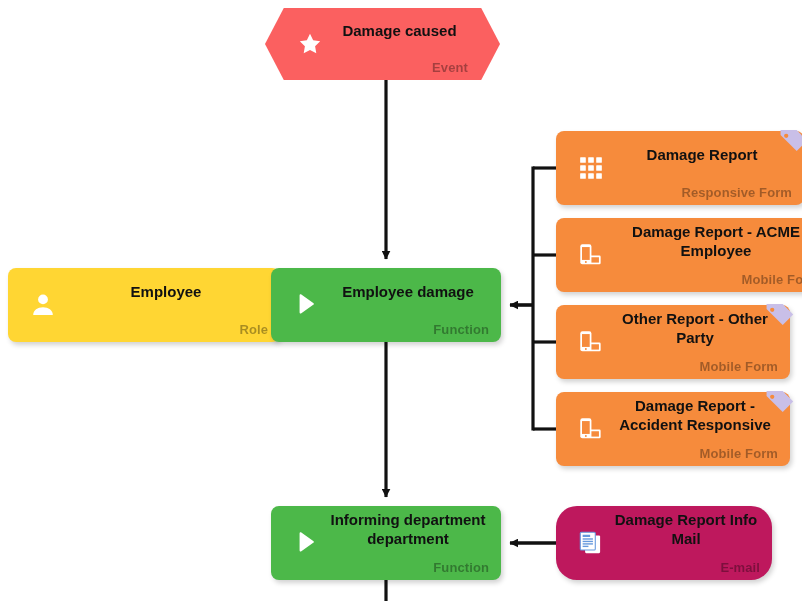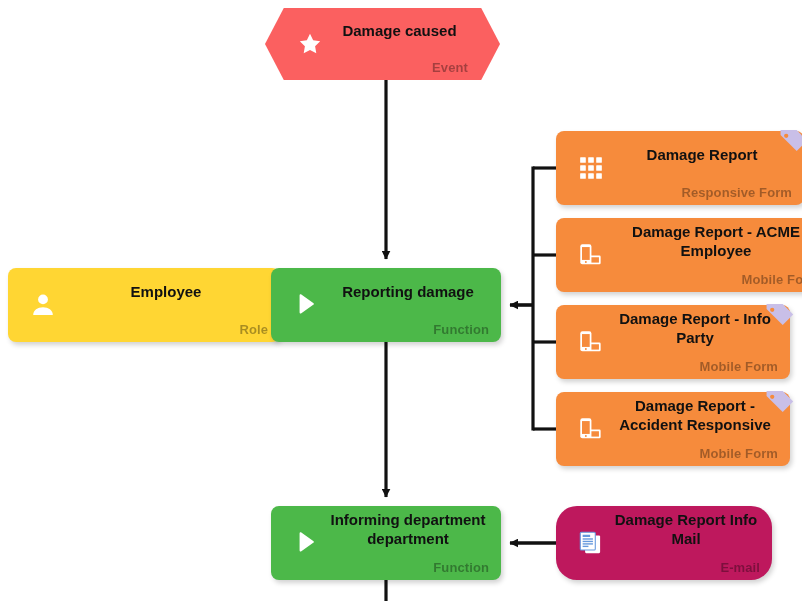--- a/index.html
+++ b/index.html
@@ -147,21 +147,21 @@
     <span class="node-title">Employee</span>
     <span class="node-type">Role</span>
   </div>
 
   <div class="node" style="left:271px; top:268px; width:230px; height:74px; background:#4cb849;">
     <span class="node-icon">
       <svg width="28" height="28" viewBox="0 0 24 24" aria-hidden="true">
         <path fill="#ffffff" d="M6.5 3.8c0-.9.7-1.3 1.5-.8l10.2 7.2c.8.55.8 1.05 0 1.6L8 19c-.8.55-1.5.1-1.5-.8z"></path>
       </svg>
     </span>
-    <span class="node-title">Reporting damage</span>
+    <span class="node-title">Employee damage</span>
     <span class="node-type">Function</span>
   </div>
 
   <div class="node" style="left:556px; top:131px; width:248px; height:74px; background:#f68b3c; overflow:visible;">
     <span class="node-icon">
       <svg width="26" height="26" viewBox="0 0 24 24" aria-hidden="true">
         <g fill="#ffffff">
           <rect x="2" y="2" width="5.2" height="5.2" rx="0.6"></rect>
           <rect x="9.4" y="2" width="5.2" height="5.2" rx="0.6"></rect>
           <rect x="16.8" y="2" width="5.2" height="5.2" rx="0.6"></rect>
@@ -213,21 +213,21 @@
         <rect x="5.6" y="6.6" width="7.2" height="12" fill="#f68b3c"></rect>
         <circle cx="9.2" cy="20.6" r="0.9" fill="#f68b3c"></circle>
       </svg>
     </span>
     <span class="tag-icon">
       <svg width="34" height="34" viewBox="0 0 24 24" aria-hidden="true">
         <path fill="#c9bfe8" d="M3.2 2.2h11.4L22 9.6l-7.4 7.4-11.4-11.4z"></path>
         <circle cx="7.2" cy="6.2" r="1.5" fill="#f68b3c"></circle>
       </svg>
     </span>
-    <span class="node-title">Damage Report - Info Party</span>
+    <span class="node-title">Other Report - Other Party</span>
     <span class="node-type">Mobile Form</span>
   </div>
 
   <div class="node" style="left:556px; top:392px; width:234px; height:74px; background:#f68b3c; overflow:visible;">
     <span class="node-icon">
       <svg width="30" height="30" viewBox="0 0 28 28" aria-hidden="true">
         <rect x="12" y="14.5" width="11" height="8.2" rx="1.2" fill="#ffffff"></rect>
         <rect x="13.6" y="16.1" width="7.8" height="5" fill="#f68b3c"></rect>
         <rect x="4" y="4" width="10.4" height="18.7" rx="2" fill="#ffffff"></rect>
         <rect x="5.6" y="6.6" width="7.2" height="12" fill="#f68b3c"></rect>

